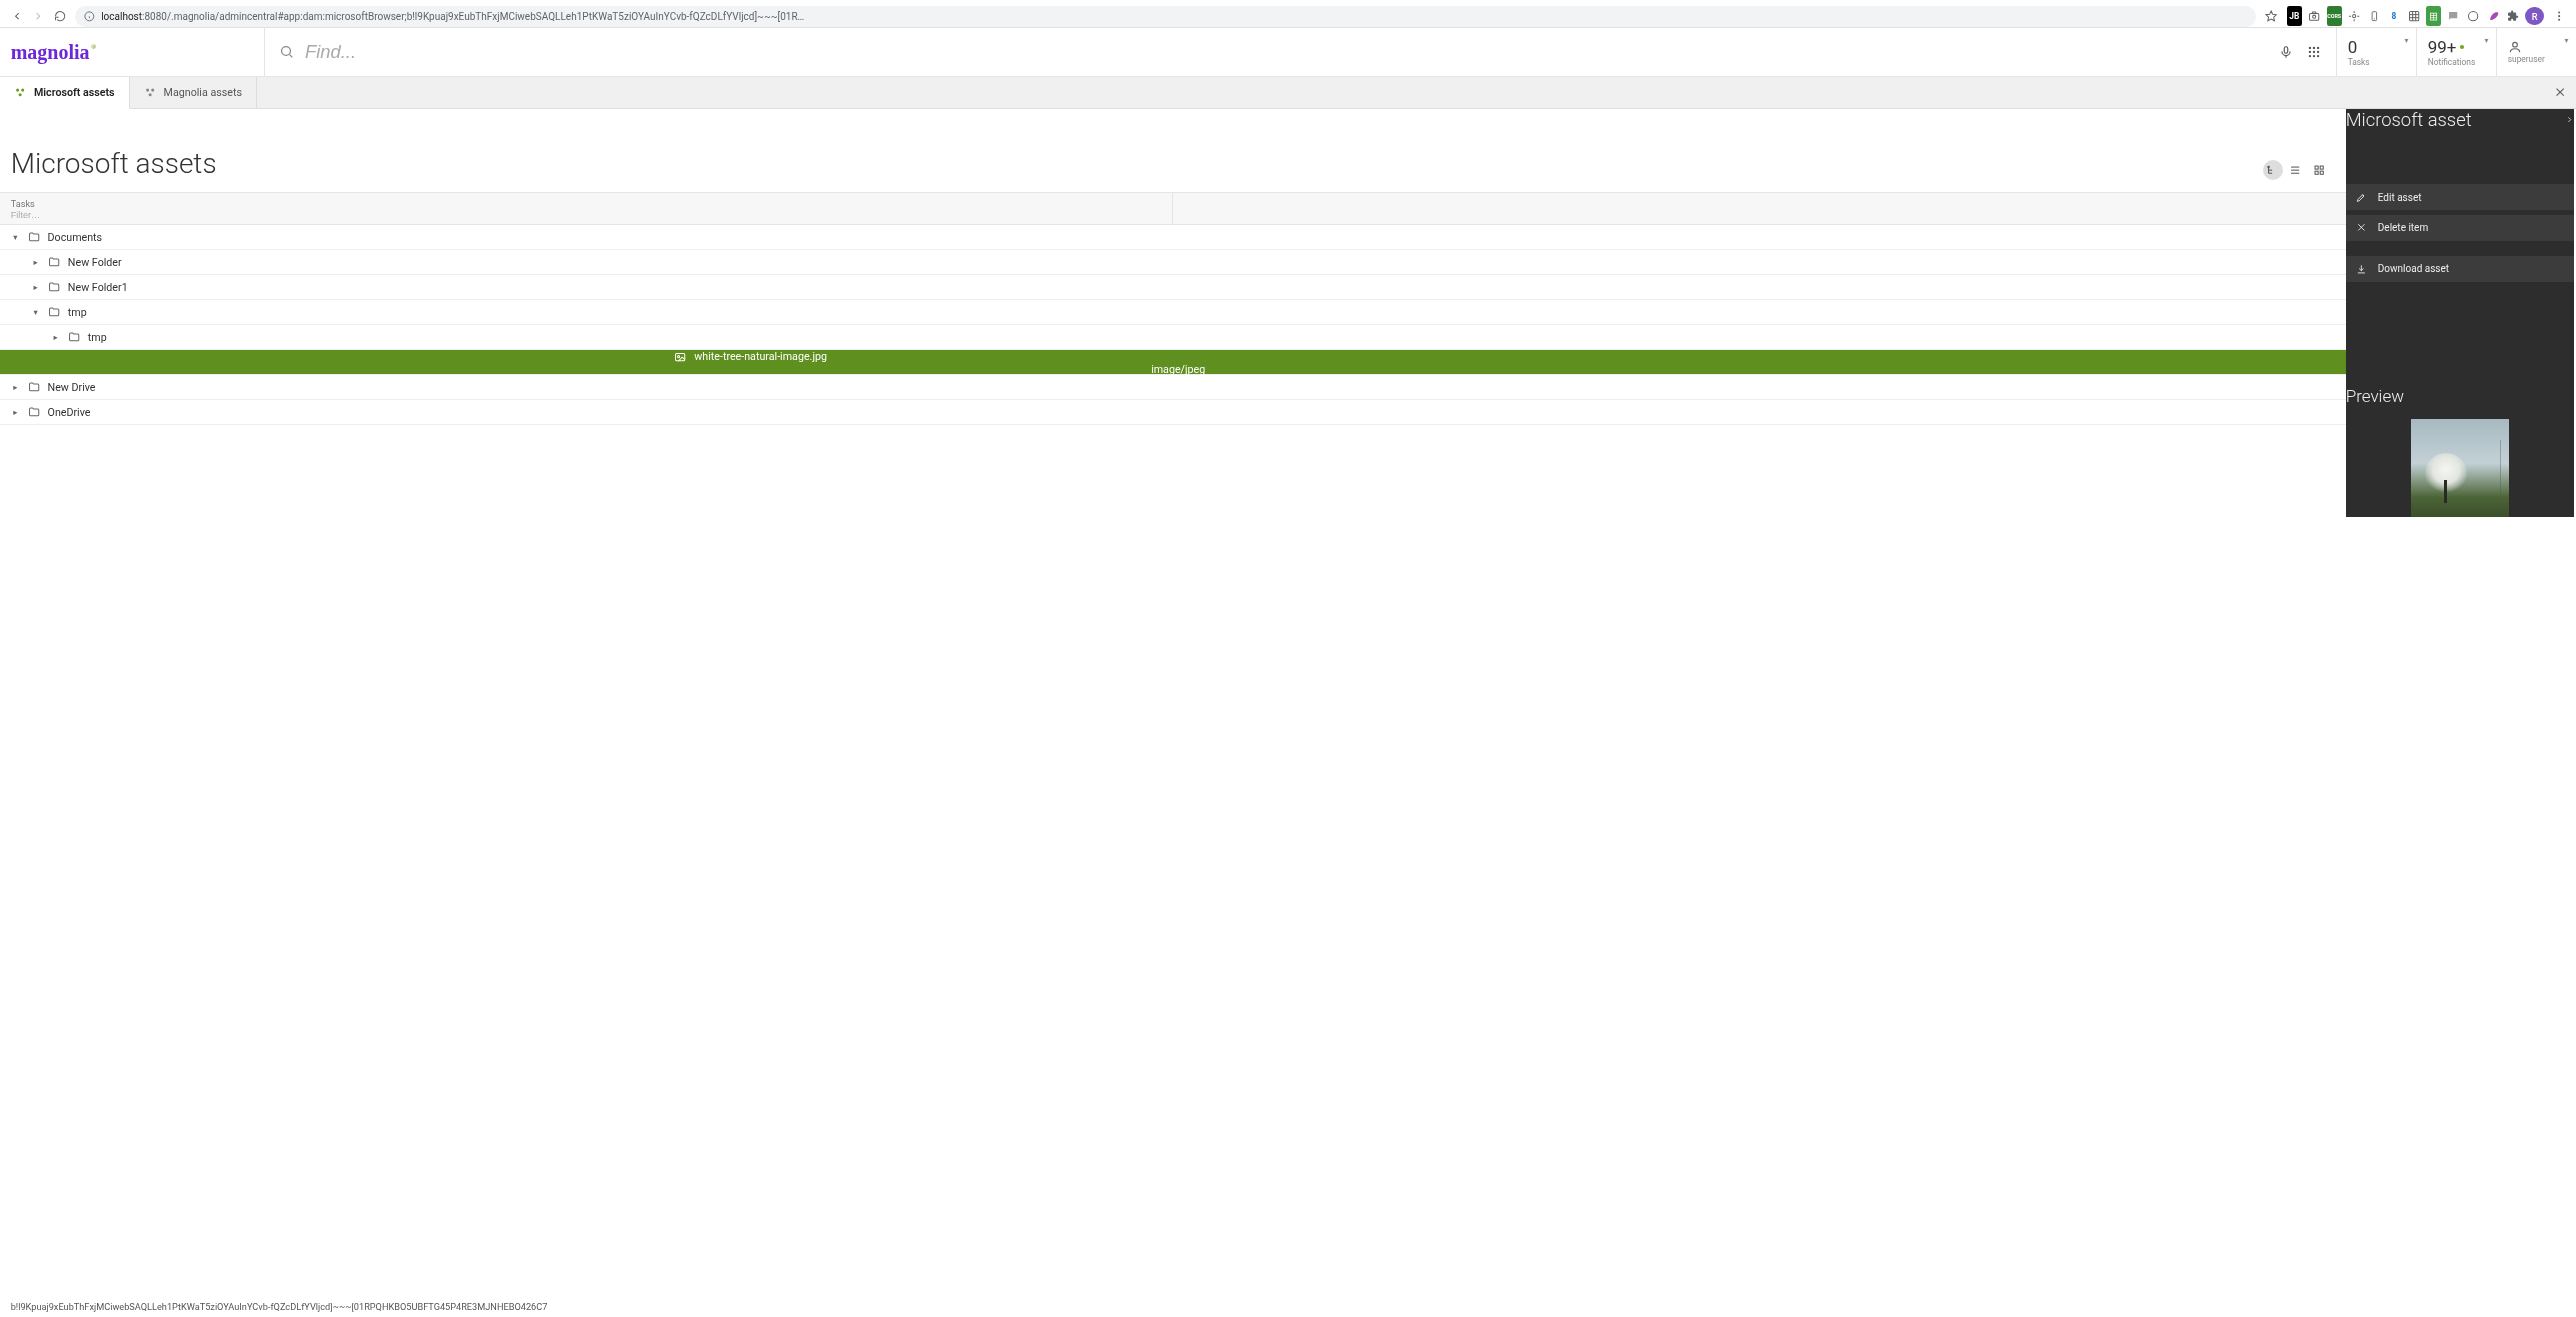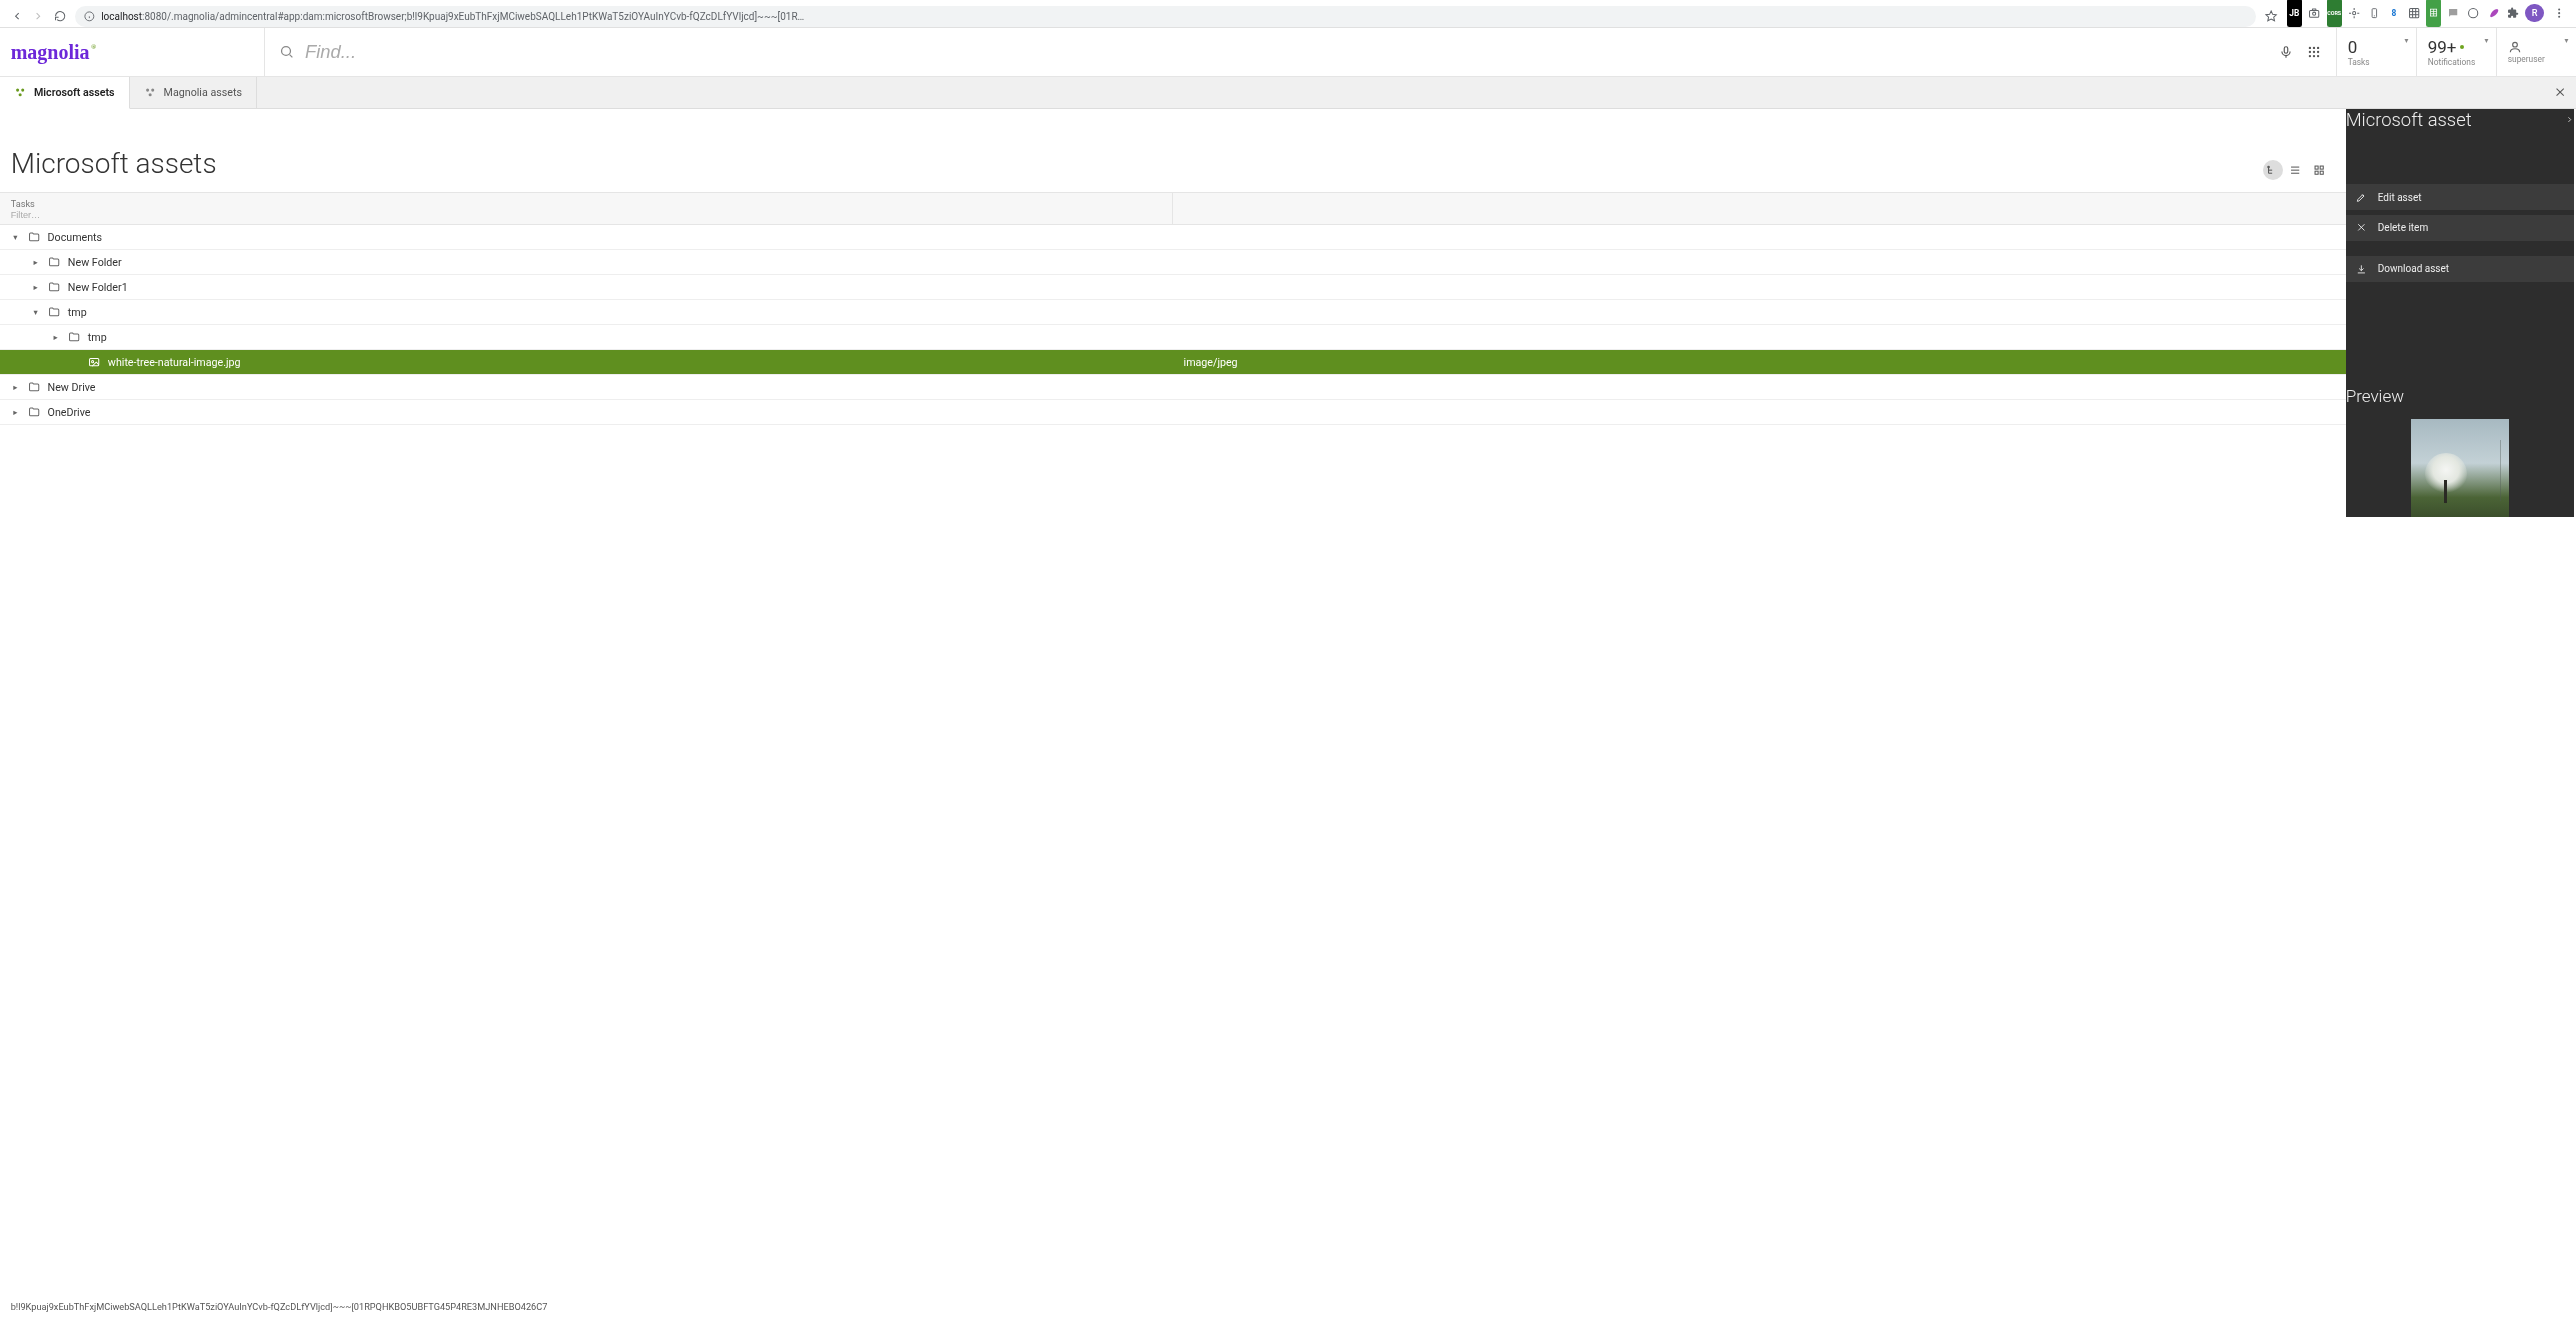--- a/index.html
+++ b/index.html
@@ -7,21 +7,21 @@
 
 
 .browser-chrome { height: 28px; background: #fff; display: flex; align-items: flex-end; padding: 0 6.1px; border-bottom: 0.8px solid #e0e0e0; }
 .nav-btn { width: 21.5px; height: 21.5px; display: flex; align-items: center; justify-content: center; color: #5f6368; cursor: pointer; border-radius: 50%; }
 .nav-btn.disabled { color: #bdbdbd; }
 .url-bar { flex: 1; background: #f1f3f4; border-radius: 12.3px; height: 21.5px; display: flex; align-items: center; padding: 0 9.2px; margin: 0 4.6px; color: #5f6368; font-size: 10px; overflow: hidden; white-space: nowrap; }
 .url-bar .info-icon { margin-right: 6.1px; color: #5f6368; }
 .url-bar .host { color: #202124; }
 .url-bar .path { color: #5f6368; }
 .ext-icons { display: flex; align-items: center; gap: 4.6px; padding-left: 4.6px; }
-.ext-icon { width: 15.3px; height: 28px; display:flex; align-items:center; justify-content:center; font-size:8.4px; border-radius:2.3px; }
+.ext-icon { width: 15.3px; height: 20px; display:flex; align-items:center; justify-content:center; font-size:8.4px; border-radius:2.3px; }
 .avatar-circle { width: 18.4px; height: 18.4px; border-radius: 50%; background: #7e57c2; color: #fff; display:flex; align-items:center; justify-content:center; font-weight:500; font-size:9.2px; }
 
 
 .header { display: flex; align-items: stretch; border-bottom: 0.8px solid #e5e5e5; height: 49px; }
 .logo-cell { width: 265px; display: flex; align-items: center; padding-left: 10.7px; border-right: 0.8px solid #e5e5e5; }
 .logo-text { font-family: Georgia, serif; font-size: 20px; color: #6d28d9; font-weight: 600; position: relative; }
 .logo-text::after { content: "®"; font-size: 7px; position: relative; top: -9.2px; left: 1.5px; color: #6a9a1f; }
 .search-cell { flex: 1; display: flex; align-items: center; padding: 0 14px; gap: 10.7px; }
 .search-icon { color: #888; }
 .search-input { border: none; outline: none; font-size: 18.4px; color: #888; flex: 1; font-weight: 300; font-style: italic; }
@@ -65,21 +65,21 @@
 
 .table-head { display:flex; background:#f7f7f7; border-top:0.8px solid #e5e5e5; border-bottom:0.8px solid #e5e5e5; }
 .th { padding: 4.6px 10.7px; font-size:9.2px; color:#777; }
 .th-name { width: 50%; border-right:0.8px solid #e5e5e5; }
 .th-mime { flex:1; }
 .filter-input { border:none; outline:none; background:transparent; font-size:9.2px; color:#888; width:100%; margin-top:0;}
 .filter-input::placeholder { color:#aaa; }
 
 .tree-body { }
 .row { display:flex; align-items:center; height:25px; border-bottom:0.8px solid #eee; cursor:pointer; }
-.row.selected { background:#5f8f1f; color:#fff; }
+.row.selected { background:#5f8f1f; color:#fff;flex-direction:column; }
 .cell-name { width:50%; display:flex; align-items:center; gap:7.7px; padding-right:7.7px; }
 .cell-mime { flex:1; padding-left:10.7px; }
 .chev-toggle { width:9.2px; display:flex; justify-content:center; color:#666; font-size:8.4px;}
 .row.selected .chev-toggle { color:#fff; }
 .node-icon { width:12.3px; height:12.3px; display:flex; align-items:center; justify-content:center; color:#666;}
 .row.selected .node-icon { color:#fff; }
 .indent-0 { padding-left: 10.7px; }
 .indent-1 { padding-left: 31px; }
 .indent-2 { padding-left: 51px; }
 .indent-3 { padding-left: 71px; }

